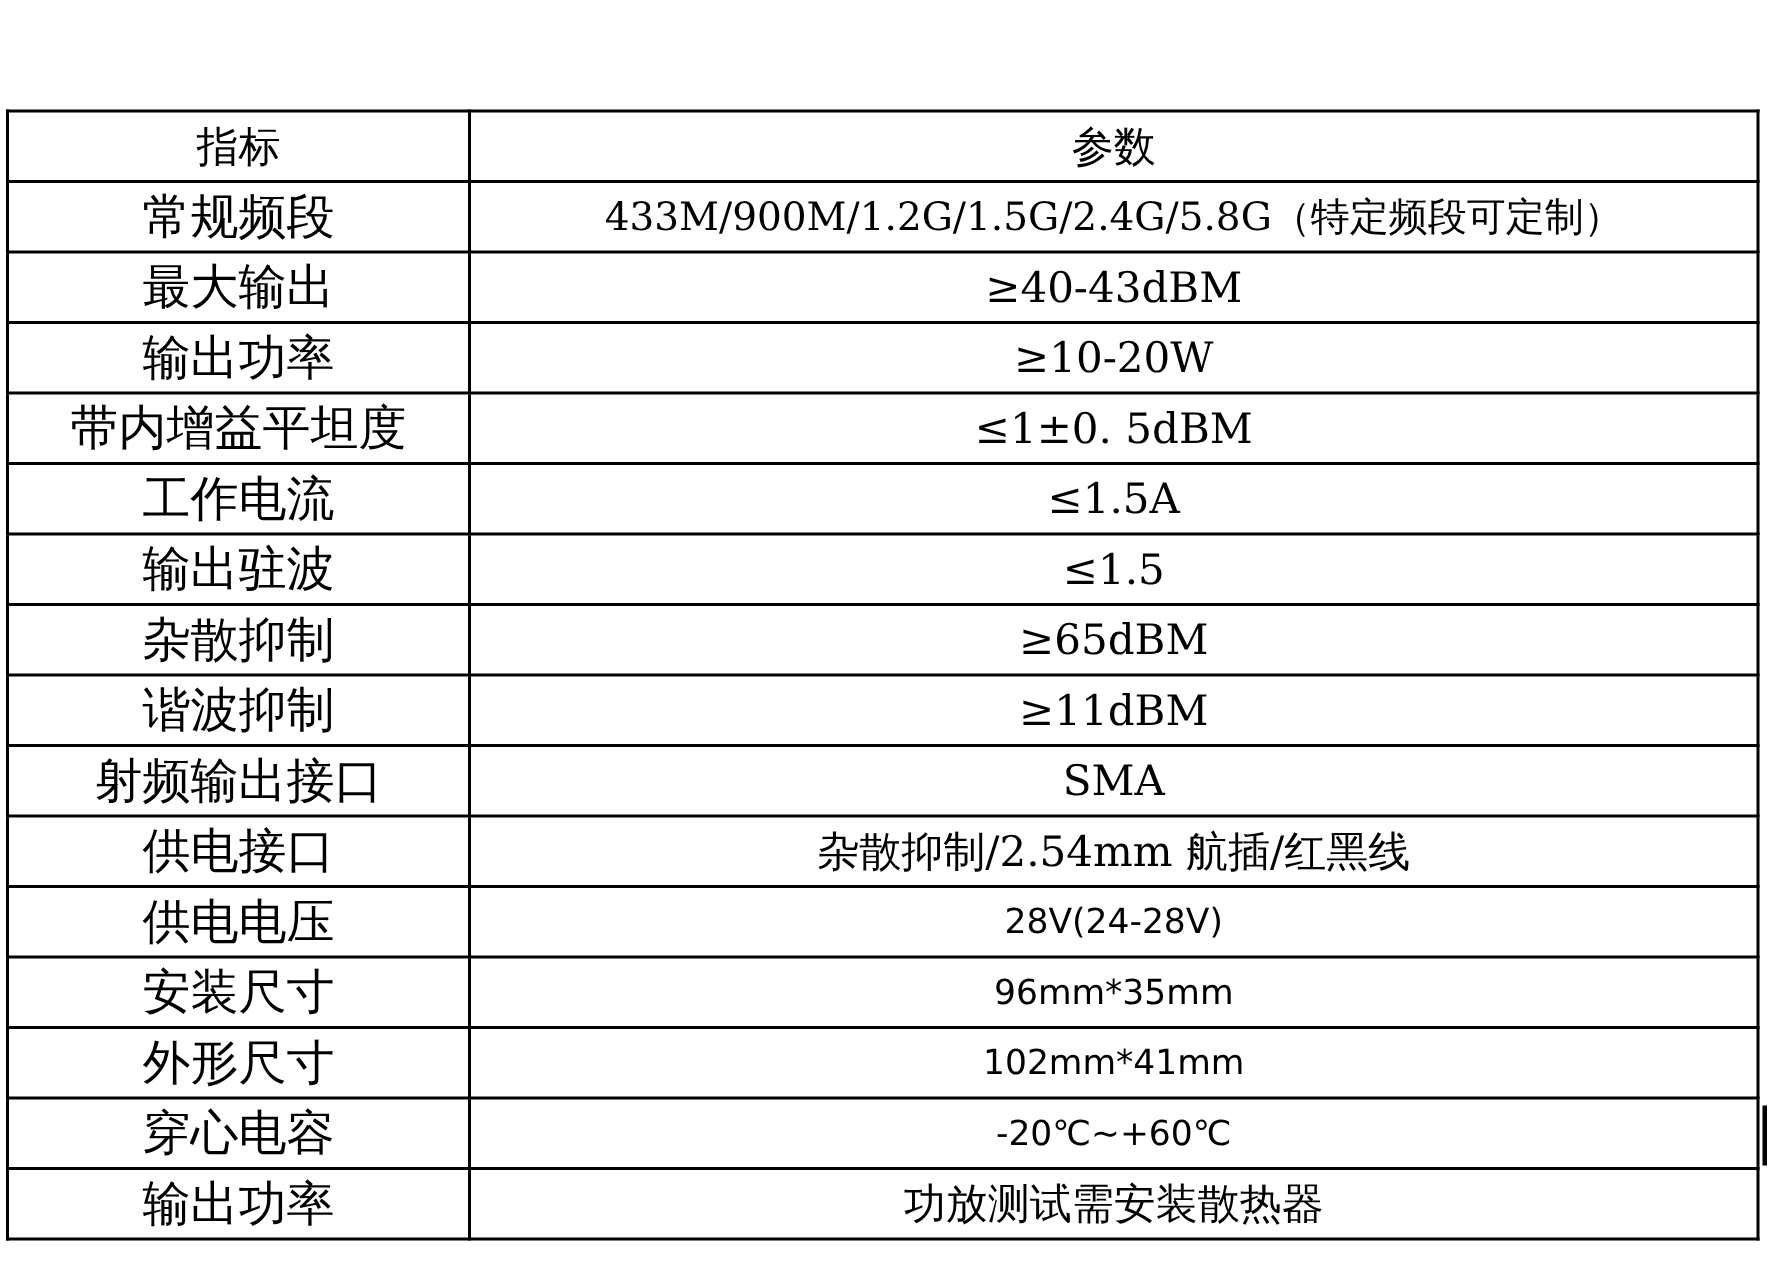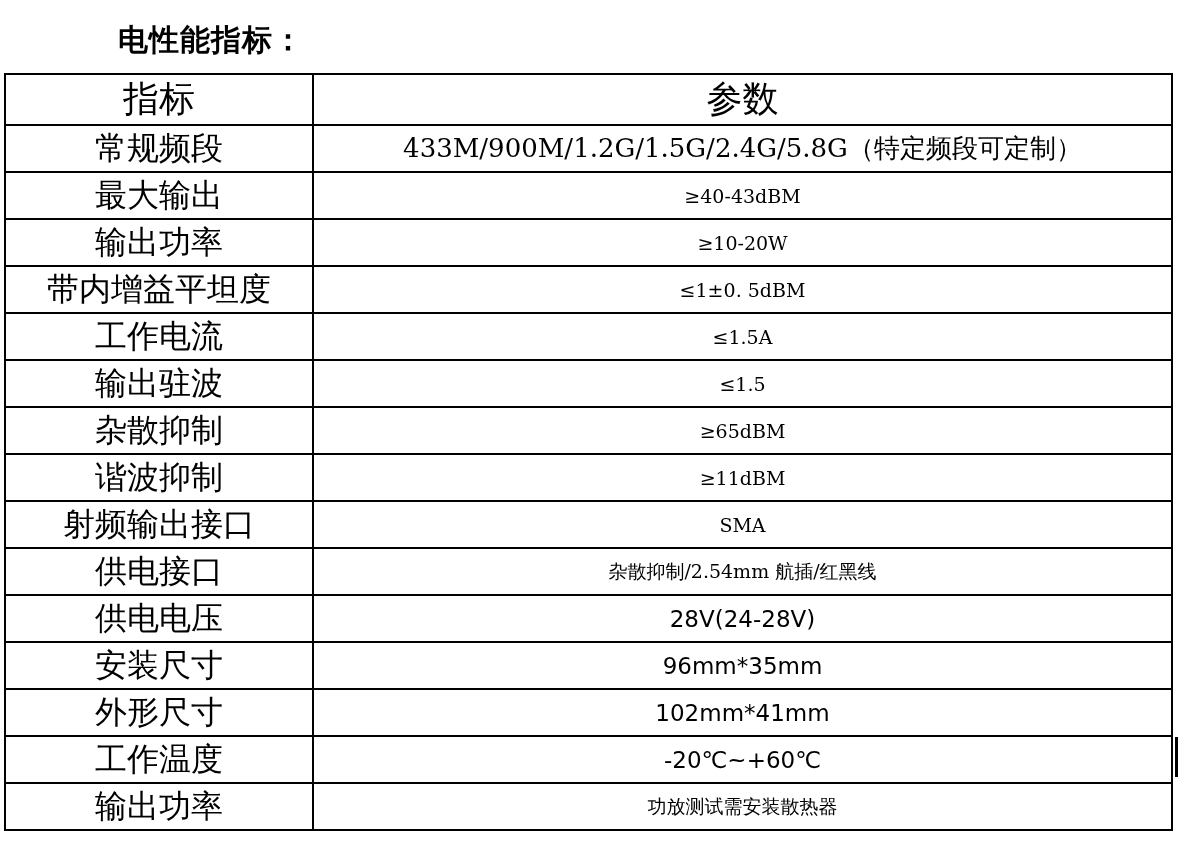--- a/index.html
+++ b/index.html
@@ -49,25 +49,25 @@
     vertical-align:middle;
     white-space:nowrap;
     overflow:hidden;
     font-weight:normal;
   }
   .label-cell{
     font-size:32px;
     font-family:"DejaVu Serif", serif;
   }
   .header-cell{
-    font-size:36px;
+    font-size:28px;
     font-family:"DejaVu Serif", serif;
   }
   .value-serif{
-    font-size:19px;
+    font-size:28px;
     font-family:"DejaVu Serif", serif;
     margin-top:24px;
   }
   .value-serif-large{
     font-size:26px;
     font-family:"DejaVu Serif", serif;
   }
   .value-sans{
     font-size:23px;
     font-family:"DejaVu Sans", sans-serif;
@@ -79,21 +79,20 @@
     width:3px;
     height:40px;
     background:var(--text-color);
   }
 </style>
 </head>
 <body>
 
 <div class="page">
 
-  <div class="title">电性能指标：</div>
 
   <table class="spec-table">
     <colgroup>
       <col style="width:308px">
       <col>
     </colgroup>
     <thead>
       <tr>
         <th class="header-cell">指标</th>
         <th class="header-cell">参数</th>
@@ -146,21 +145,21 @@
         </tr>
         <tr>
           <td class="label-cell">安装尺寸</td>
           <td class="value-sans">96mm*35mm</td>
         </tr>
         <tr>
           <td class="label-cell">外形尺寸</td>
           <td class="value-sans">102mm*41mm</td>
         </tr>
         <tr>
-          <td class="label-cell">工作温度</td>
+          <td class="label-cell">穿心电容</td>
           <td class="value-sans">-20℃~+60℃</td>
         </tr>
         <tr>
           <td class="label-cell">输出功率</td>
           <td class="value-serif">功放测试需安装散热器</td>
         </tr>
       </tbody>
   </table>
 
   <div class="caret"></div>

